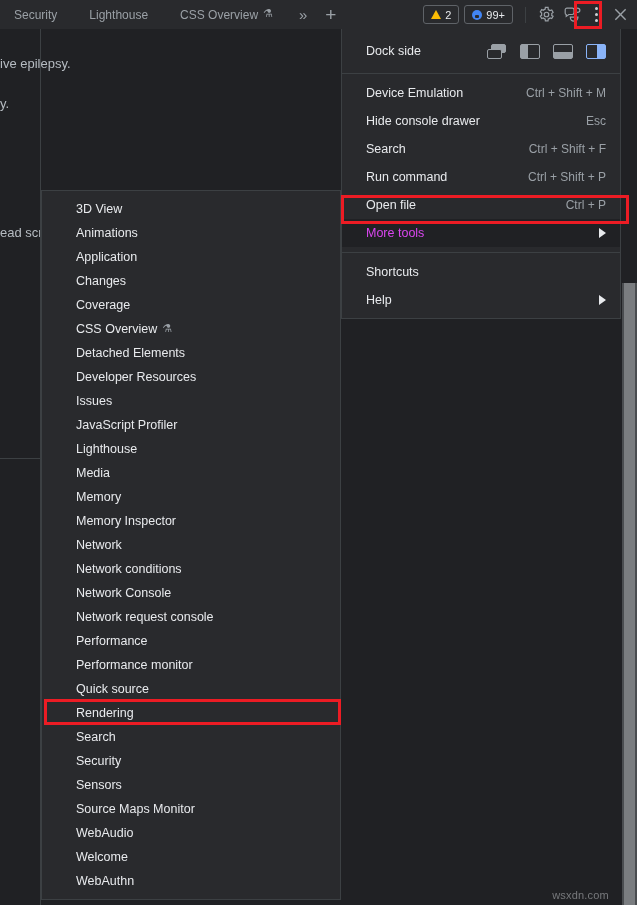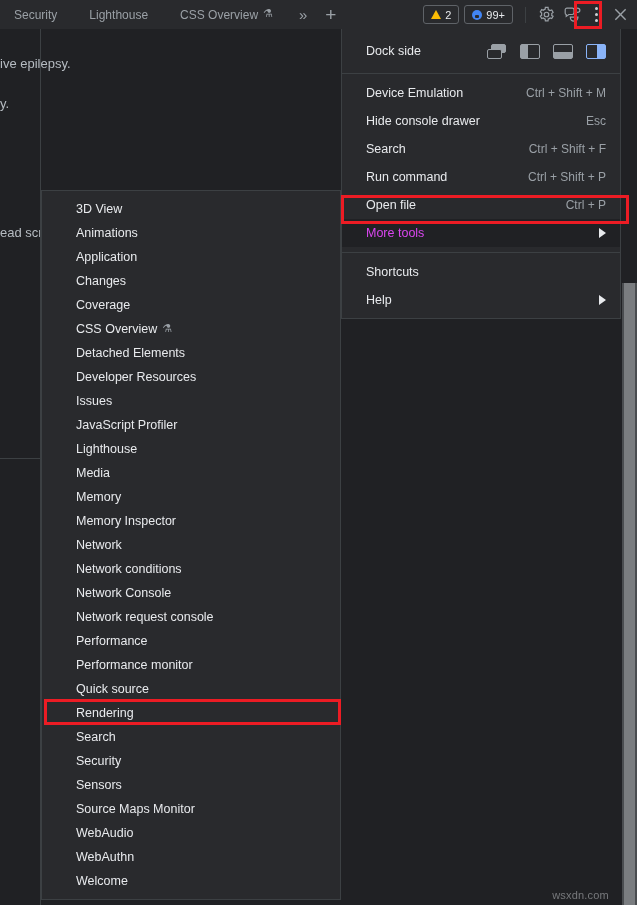--- a/index.html
+++ b/index.html
@@ -335,24 +335,24 @@
     <div class="s-row">
         <span>Sensors</span>
       </div>
     <div class="s-row">
         <span>Source Maps Monitor</span>
       </div>
     <div class="s-row">
         <span>WebAudio</span>
       </div>
     <div class="s-row">
+        <span>Welcome</span>
+      </div>
+    <div class="s-row">
         <span>WebAuthn</span>
-      </div>
-    <div class="s-row">
-        <span>Welcome</span>
       </div>
   </div>
 
   <div class="hl-box" style="left:44px; top:699px; width:297px; height:26px;"></div>
 
   <div class="vscroll">
     <div class="thumb"></div>
   </div>
 
   <div class="watermark">wsxdn.com</div>

